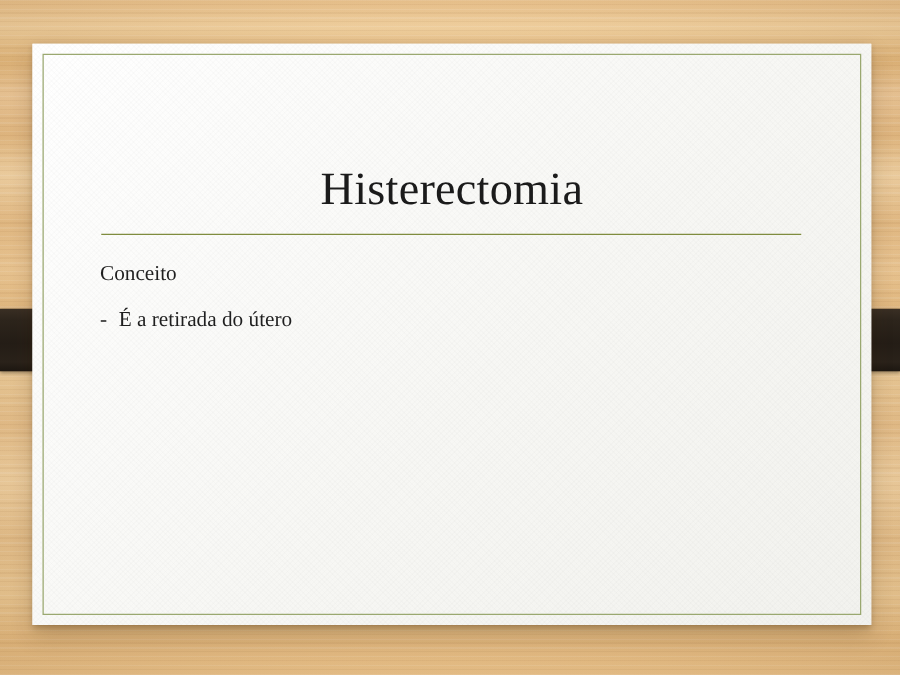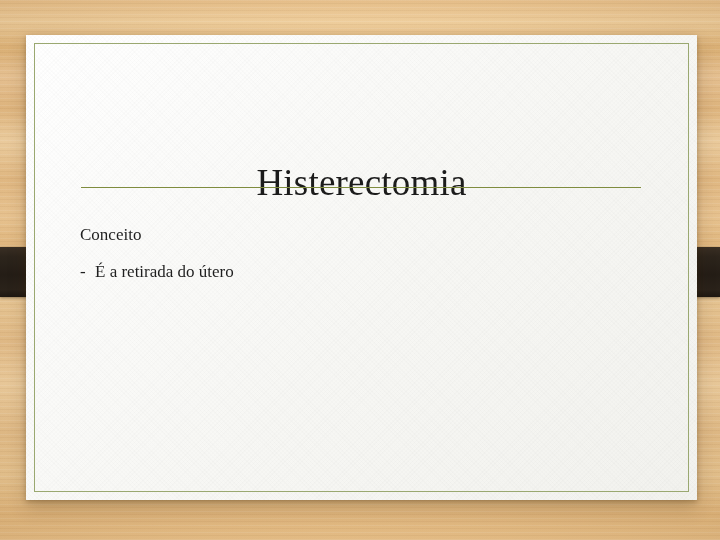--- a/index.html
+++ b/index.html
@@ -145,21 +145,20 @@
     text-align: center;
   }
   #slide-title {
     display: inline-block;
     font-family: "Liberation Serif", "DejaVu Serif", serif;
     font-size: 37px;
     font-weight: 400;
     letter-spacing: 0.2px;
     color: #1b1b1b;
     line-height: 1;
-    margin-top: 31px;
   }
 
   #title-rule {
     position: absolute;
     left: 55px;
     top: 152px;
     width: 560px;
     height: 0;
     border-top: 1.3px solid #7f8c3e;
   }
@@ -168,21 +167,21 @@
     position: absolute;
     left: 54px;
     top: 174px;
     right: 40px;
   }
   #concept-heading {
     font-family: "Liberation Serif", "DejaVu Serif", serif;
     font-size: 17px;
     color: #1f1f1f;
     line-height: 1.2;
-    margin: 16px 0 16px 0;
+    margin: 0 0 16px 0;
   }
   #bullet-list {
     list-style: none;
     margin: 0;
     padding: 0;
   }
   .bullet-row {
     display: flex;
     align-items: baseline;
     font-family: "Liberation Serif", "DejaVu Serif", serif;

